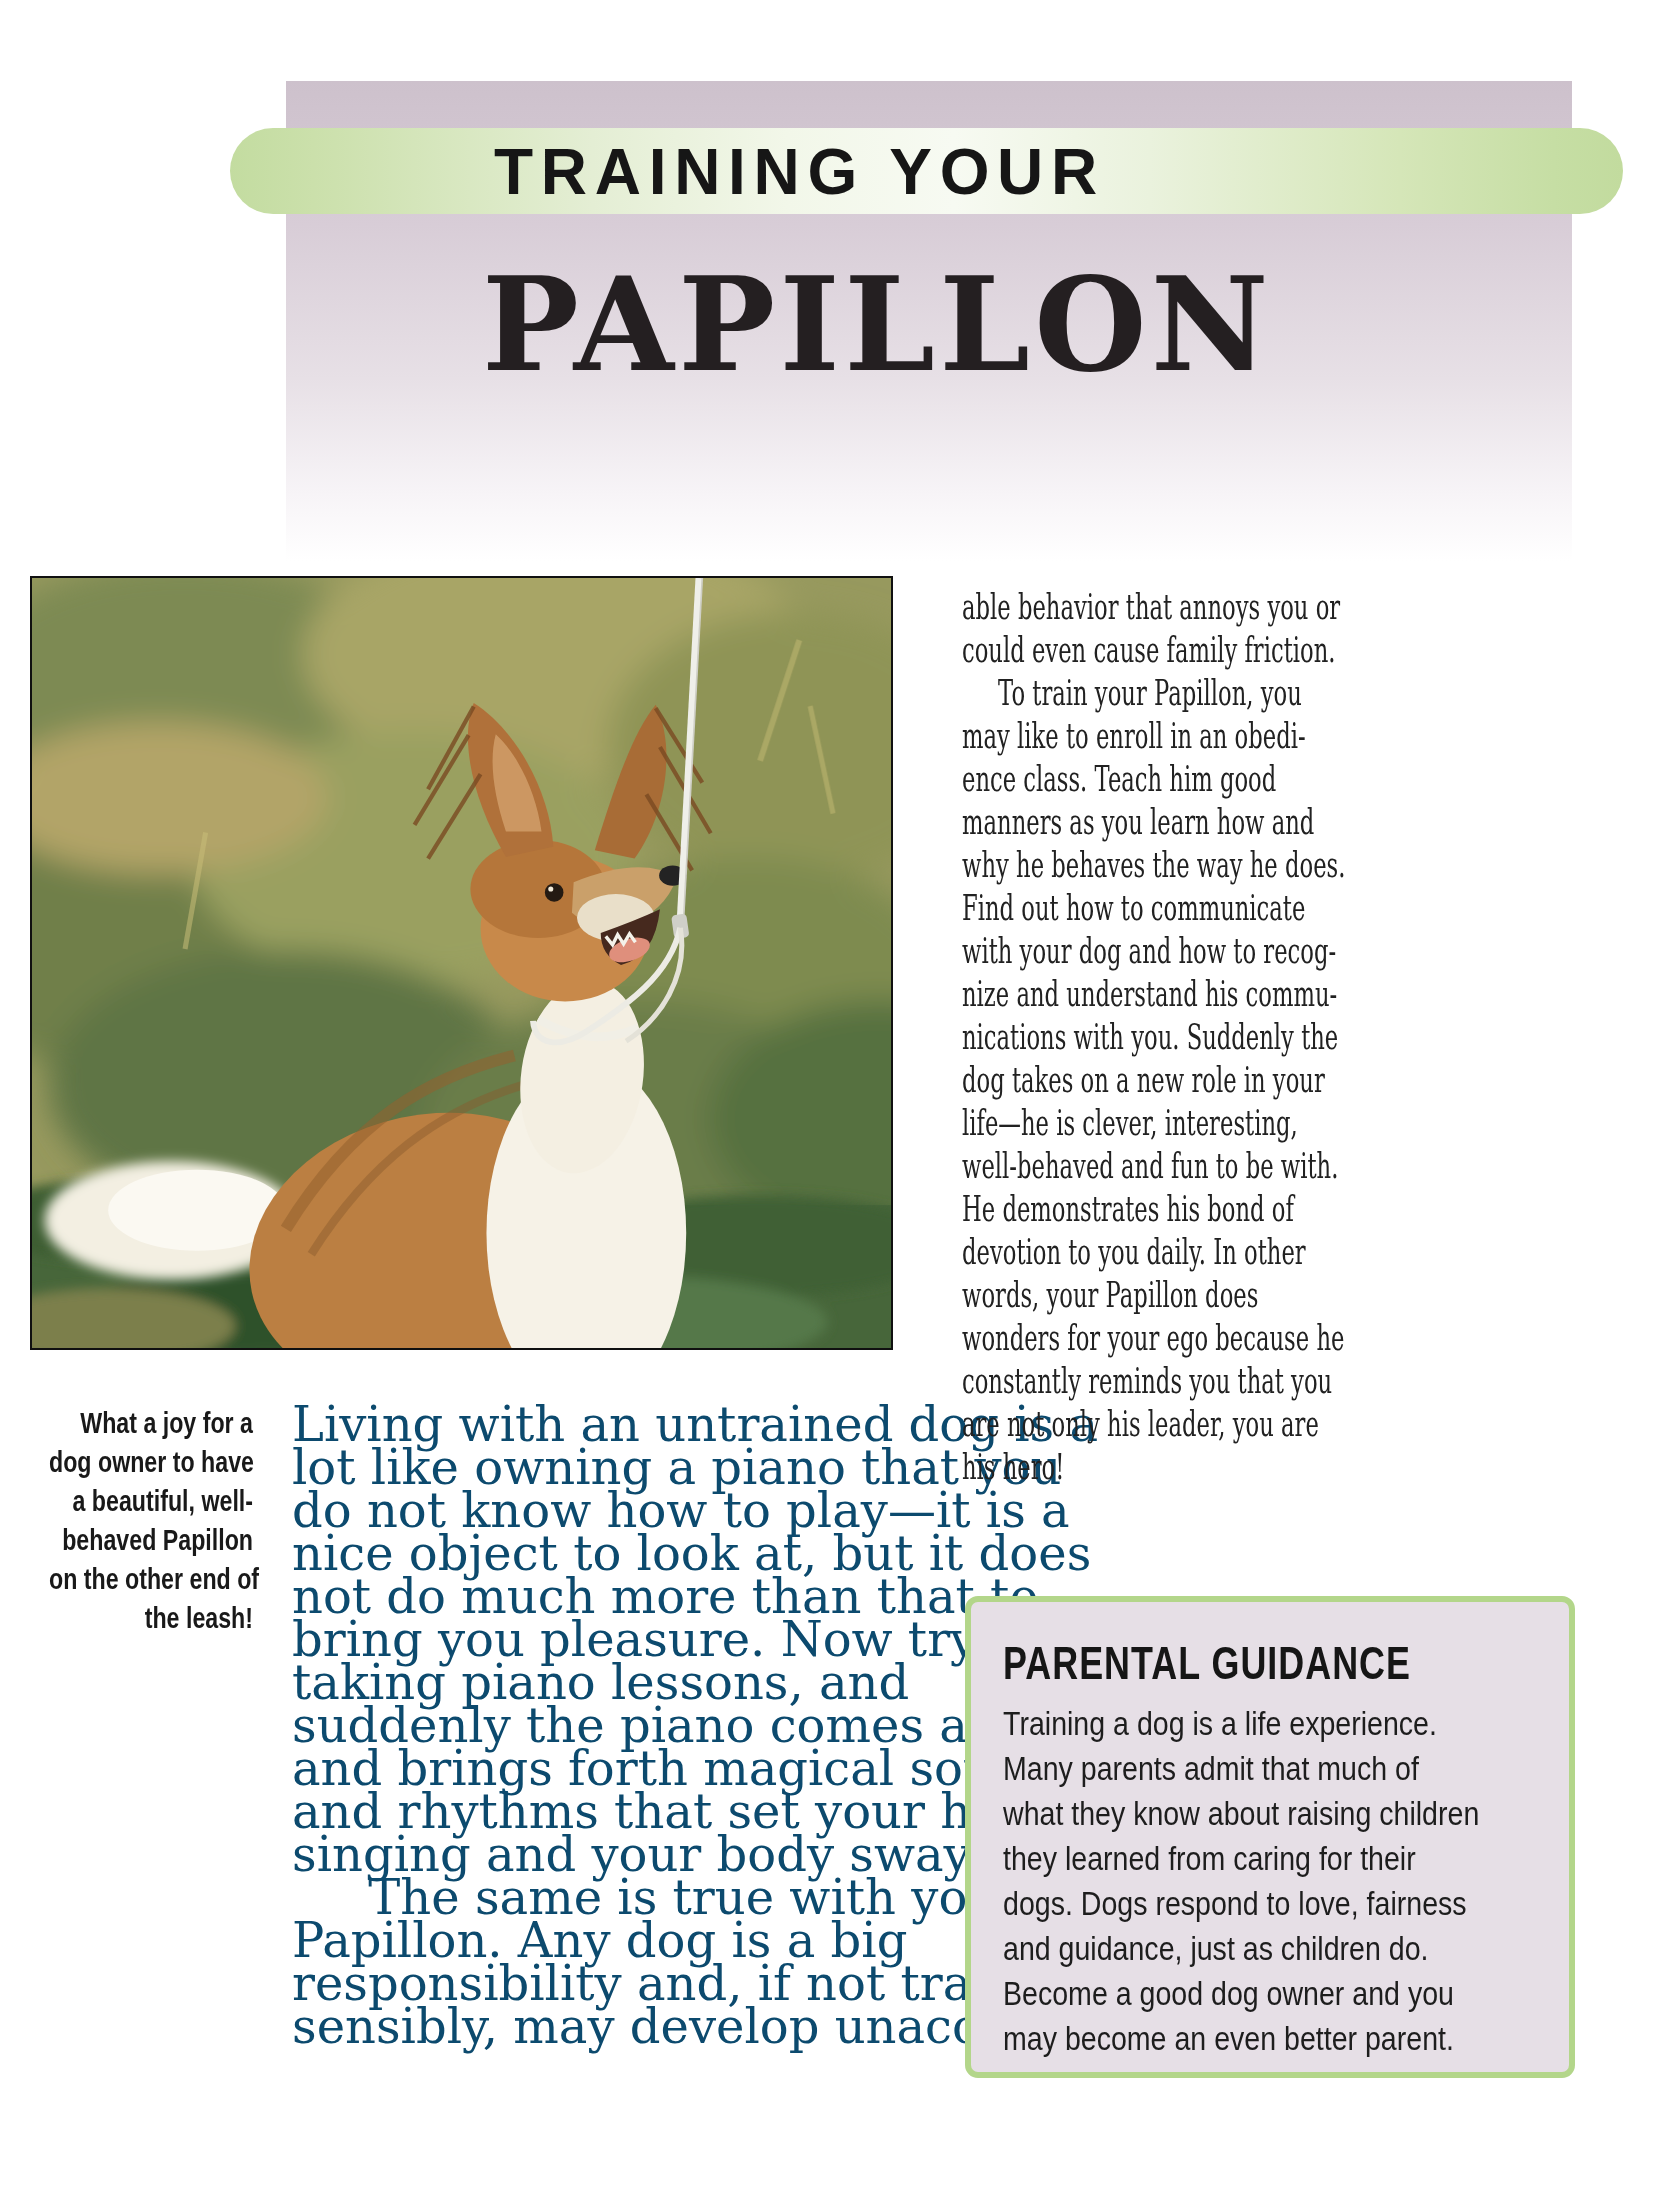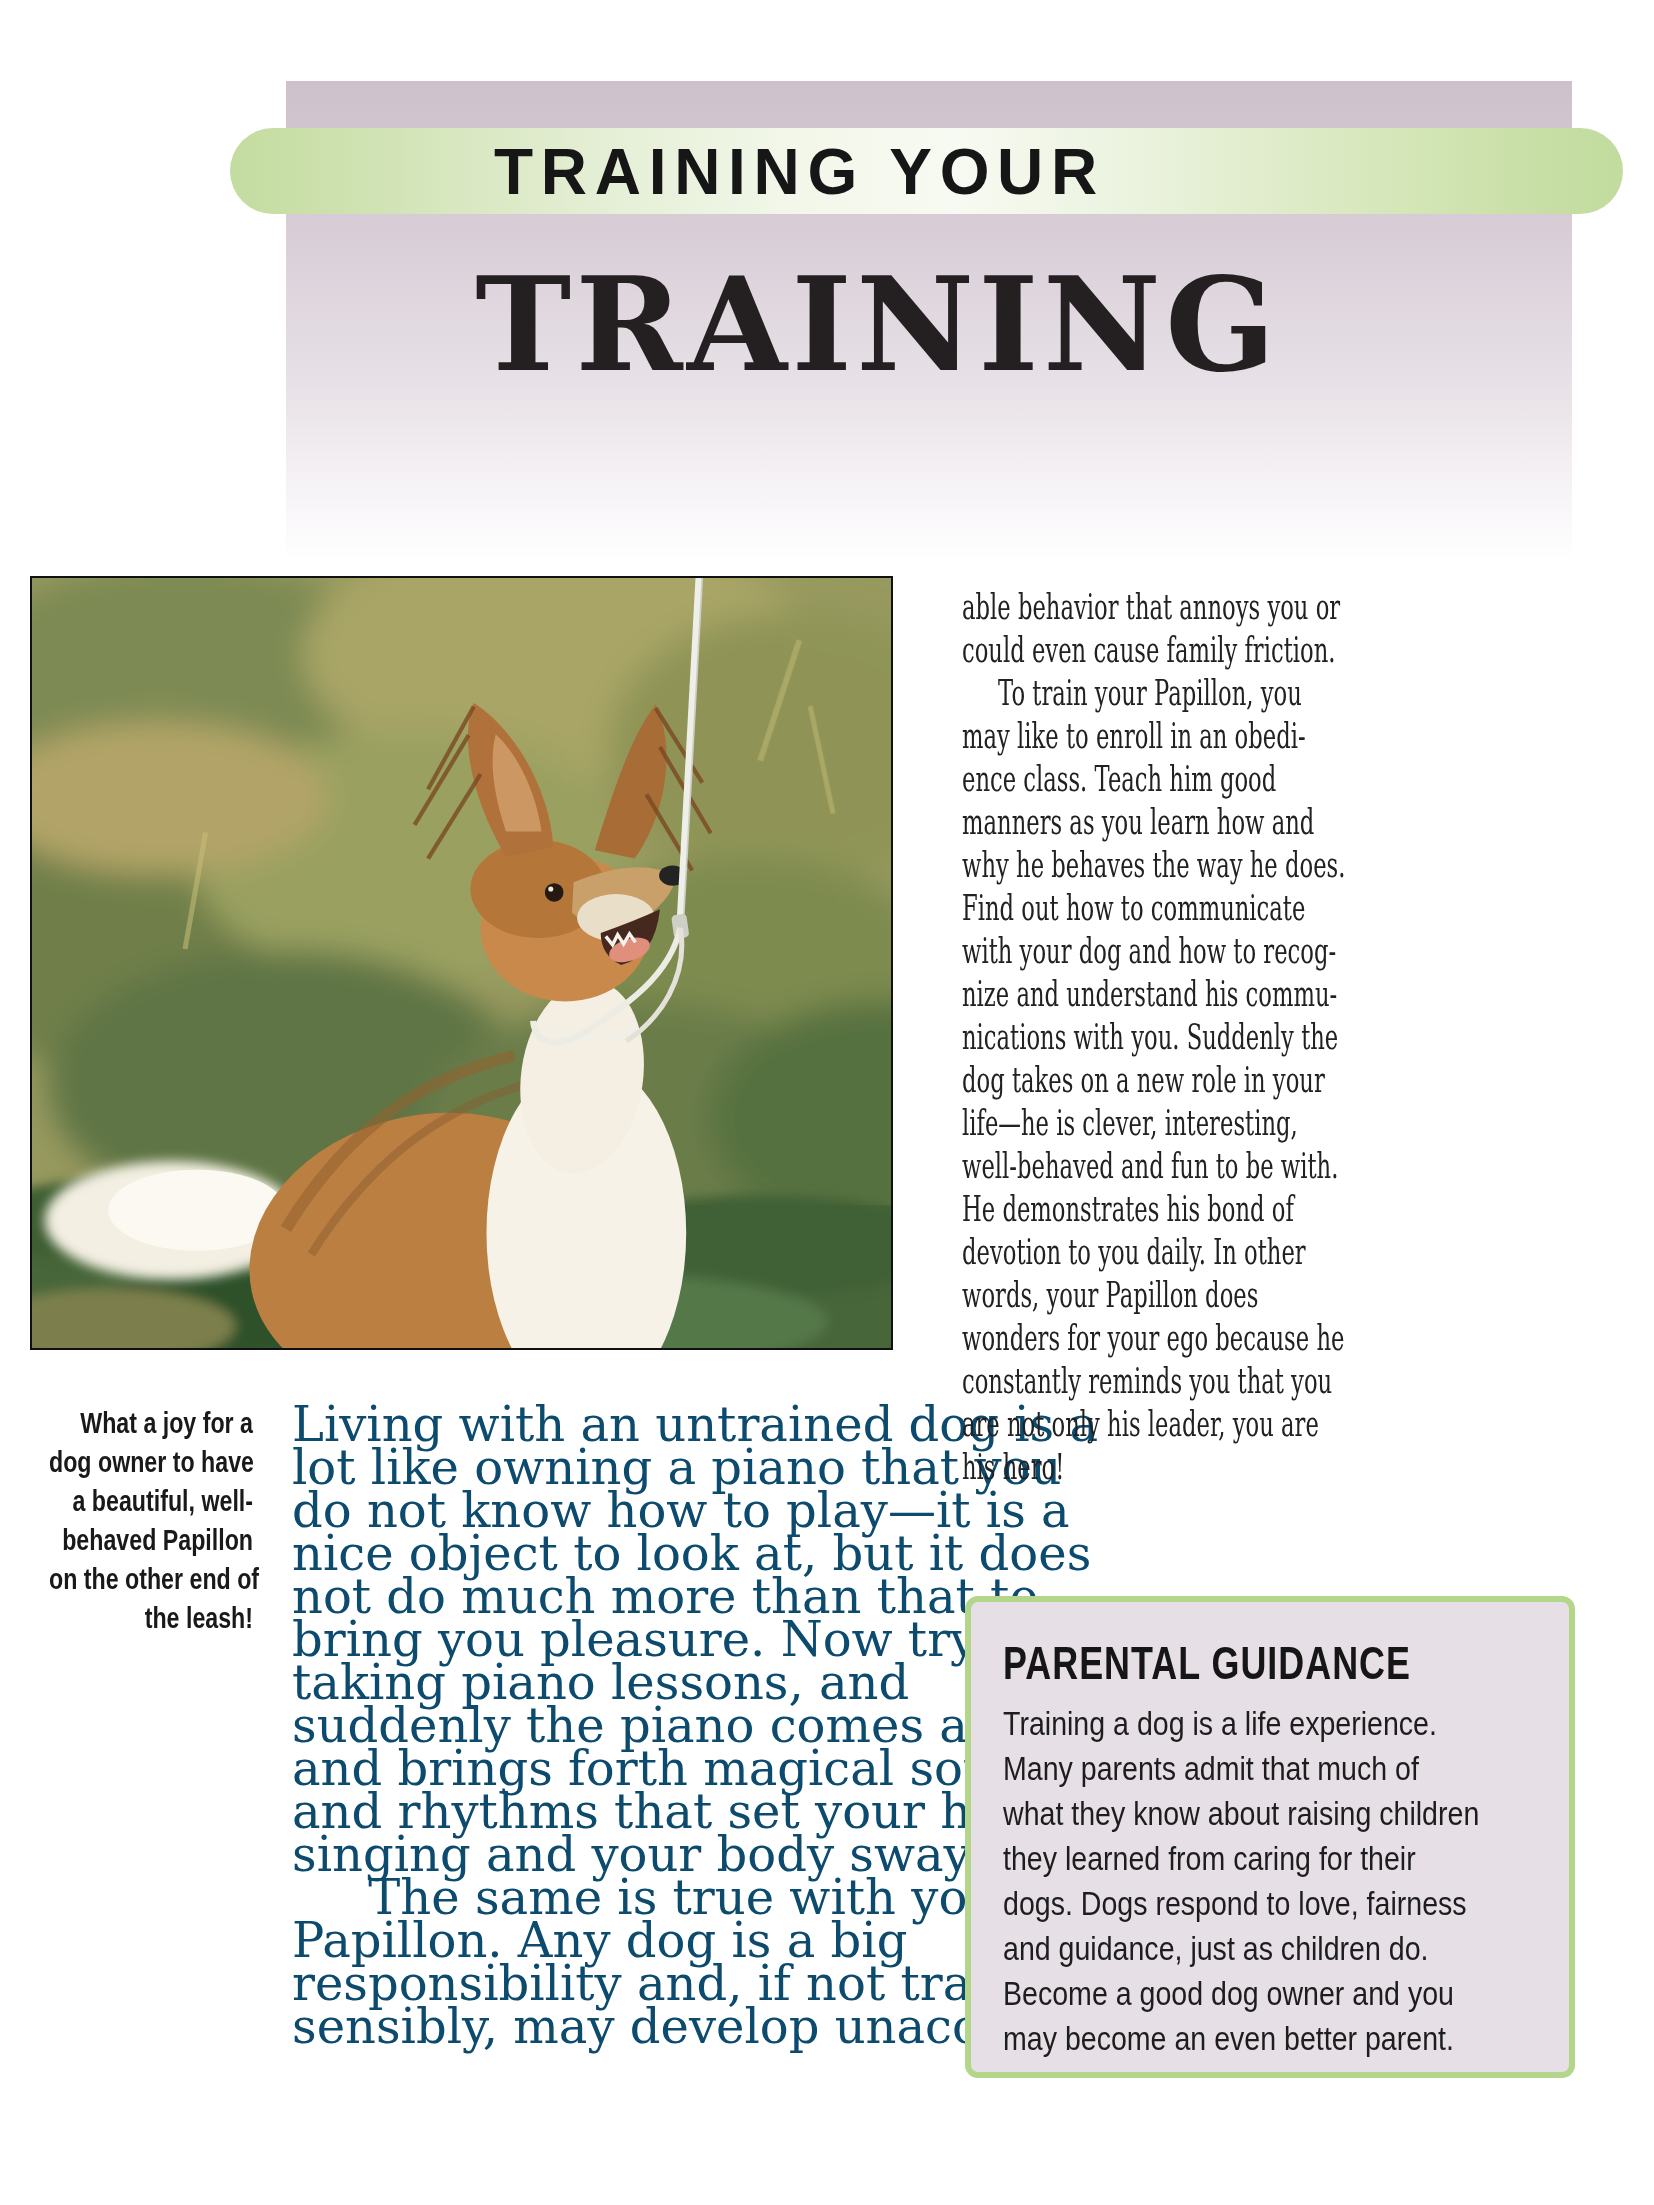--- a/index.html
+++ b/index.html
@@ -51,21 +51,21 @@
       font-family:"Liberation Sans",sans-serif;}
 </style>
 </head>
 <body>
 
 <div class="page">
 
   <div class="mauve-panel"></div>
   <div class="header-pill"></div>
   <div class="kicker">TRAINING YOUR</div>
-  <div class="big-title">TRAINING</div>
+  <div class="big-title">PAPILLON</div>
 
   <div class="photo-frame">
     <svg viewBox="0 0 1015 911" preserveAspectRatio="none">
       <defs>
         <filter id="soft" x="-40%" y="-40%" width="180%" height="180%">
             <feGaussianBlur stdDeviation="18"></feGaussianBlur>
           </filter>
         <filter id="soft2" x="-40%" y="-40%" width="180%" height="180%">
             <feGaussianBlur stdDeviation="7"></feGaussianBlur>
           </filter>

